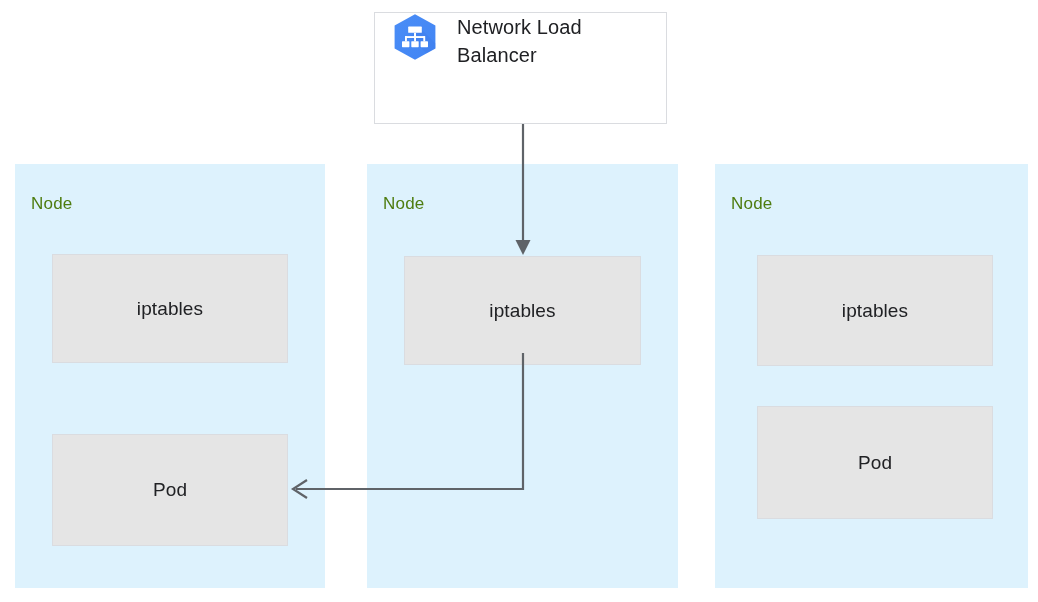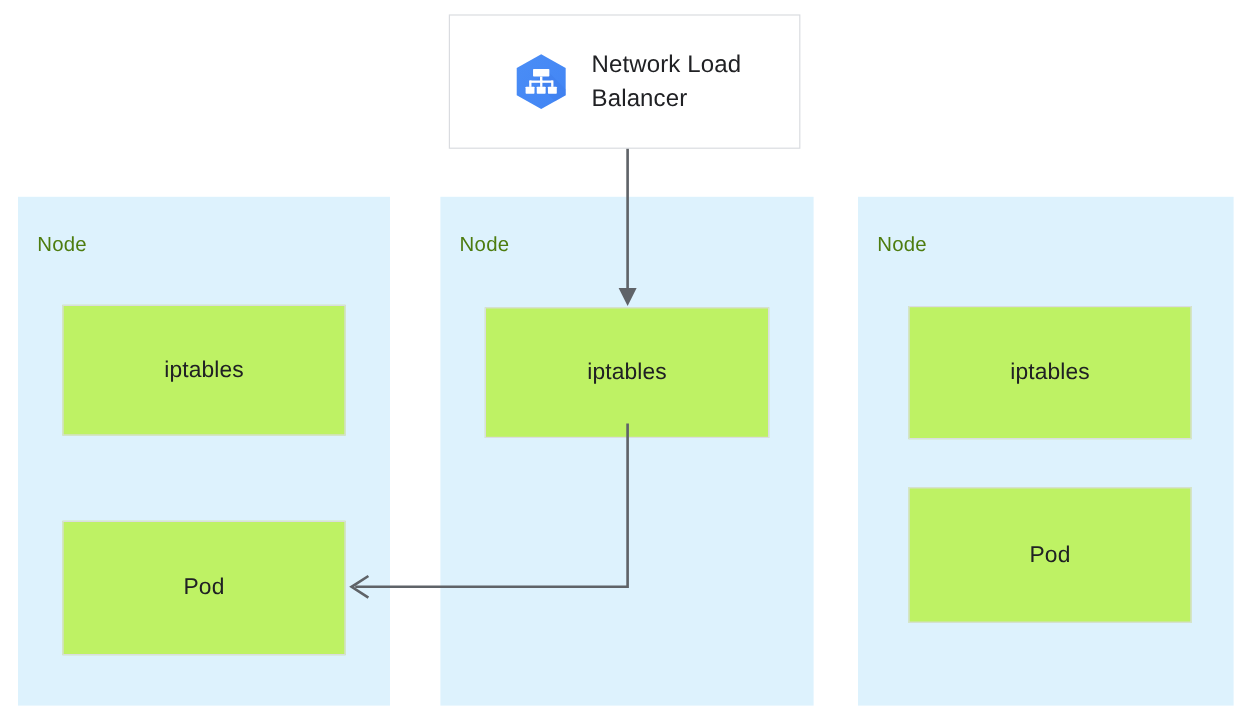--- a/index.html
+++ b/index.html
@@ -24,22 +24,22 @@
   .lb-card {
     position: absolute;
     left: 374px;
     top: 12px;
     width: 293px;
     height: 112px;
     background: #ffffff;
     border: 1px solid #dadce0;
     box-sizing: border-box;
     display: flex;
-    align-items: center;
-    padding-left: 52px;
+    align-items: flex-start;
+    padding-left: 16px;
   }
   .lb-icon {
     width: 48px;
     height: 48px;
     flex: 0 0 48px;
     display: block;
   }
   .lb-label {
     margin-left: 18px;
     font-size: 20px;
@@ -66,21 +66,21 @@
     top: 30px;
     font-size: 17px;
     line-height: 20px;
     color: #4d7c0f;
     letter-spacing: 0.2px;
   }
 
   
   .box {
     position: absolute;
-    background: #bef264;
+    background: #e5e5e5;
     border: 1px solid #dadce0;
     box-sizing: border-box;
     display: flex;
     align-items: center;
     justify-content: center;
     font-size: 19px;
     color: #202124;
     letter-spacing: 0.1px;
   }
 

